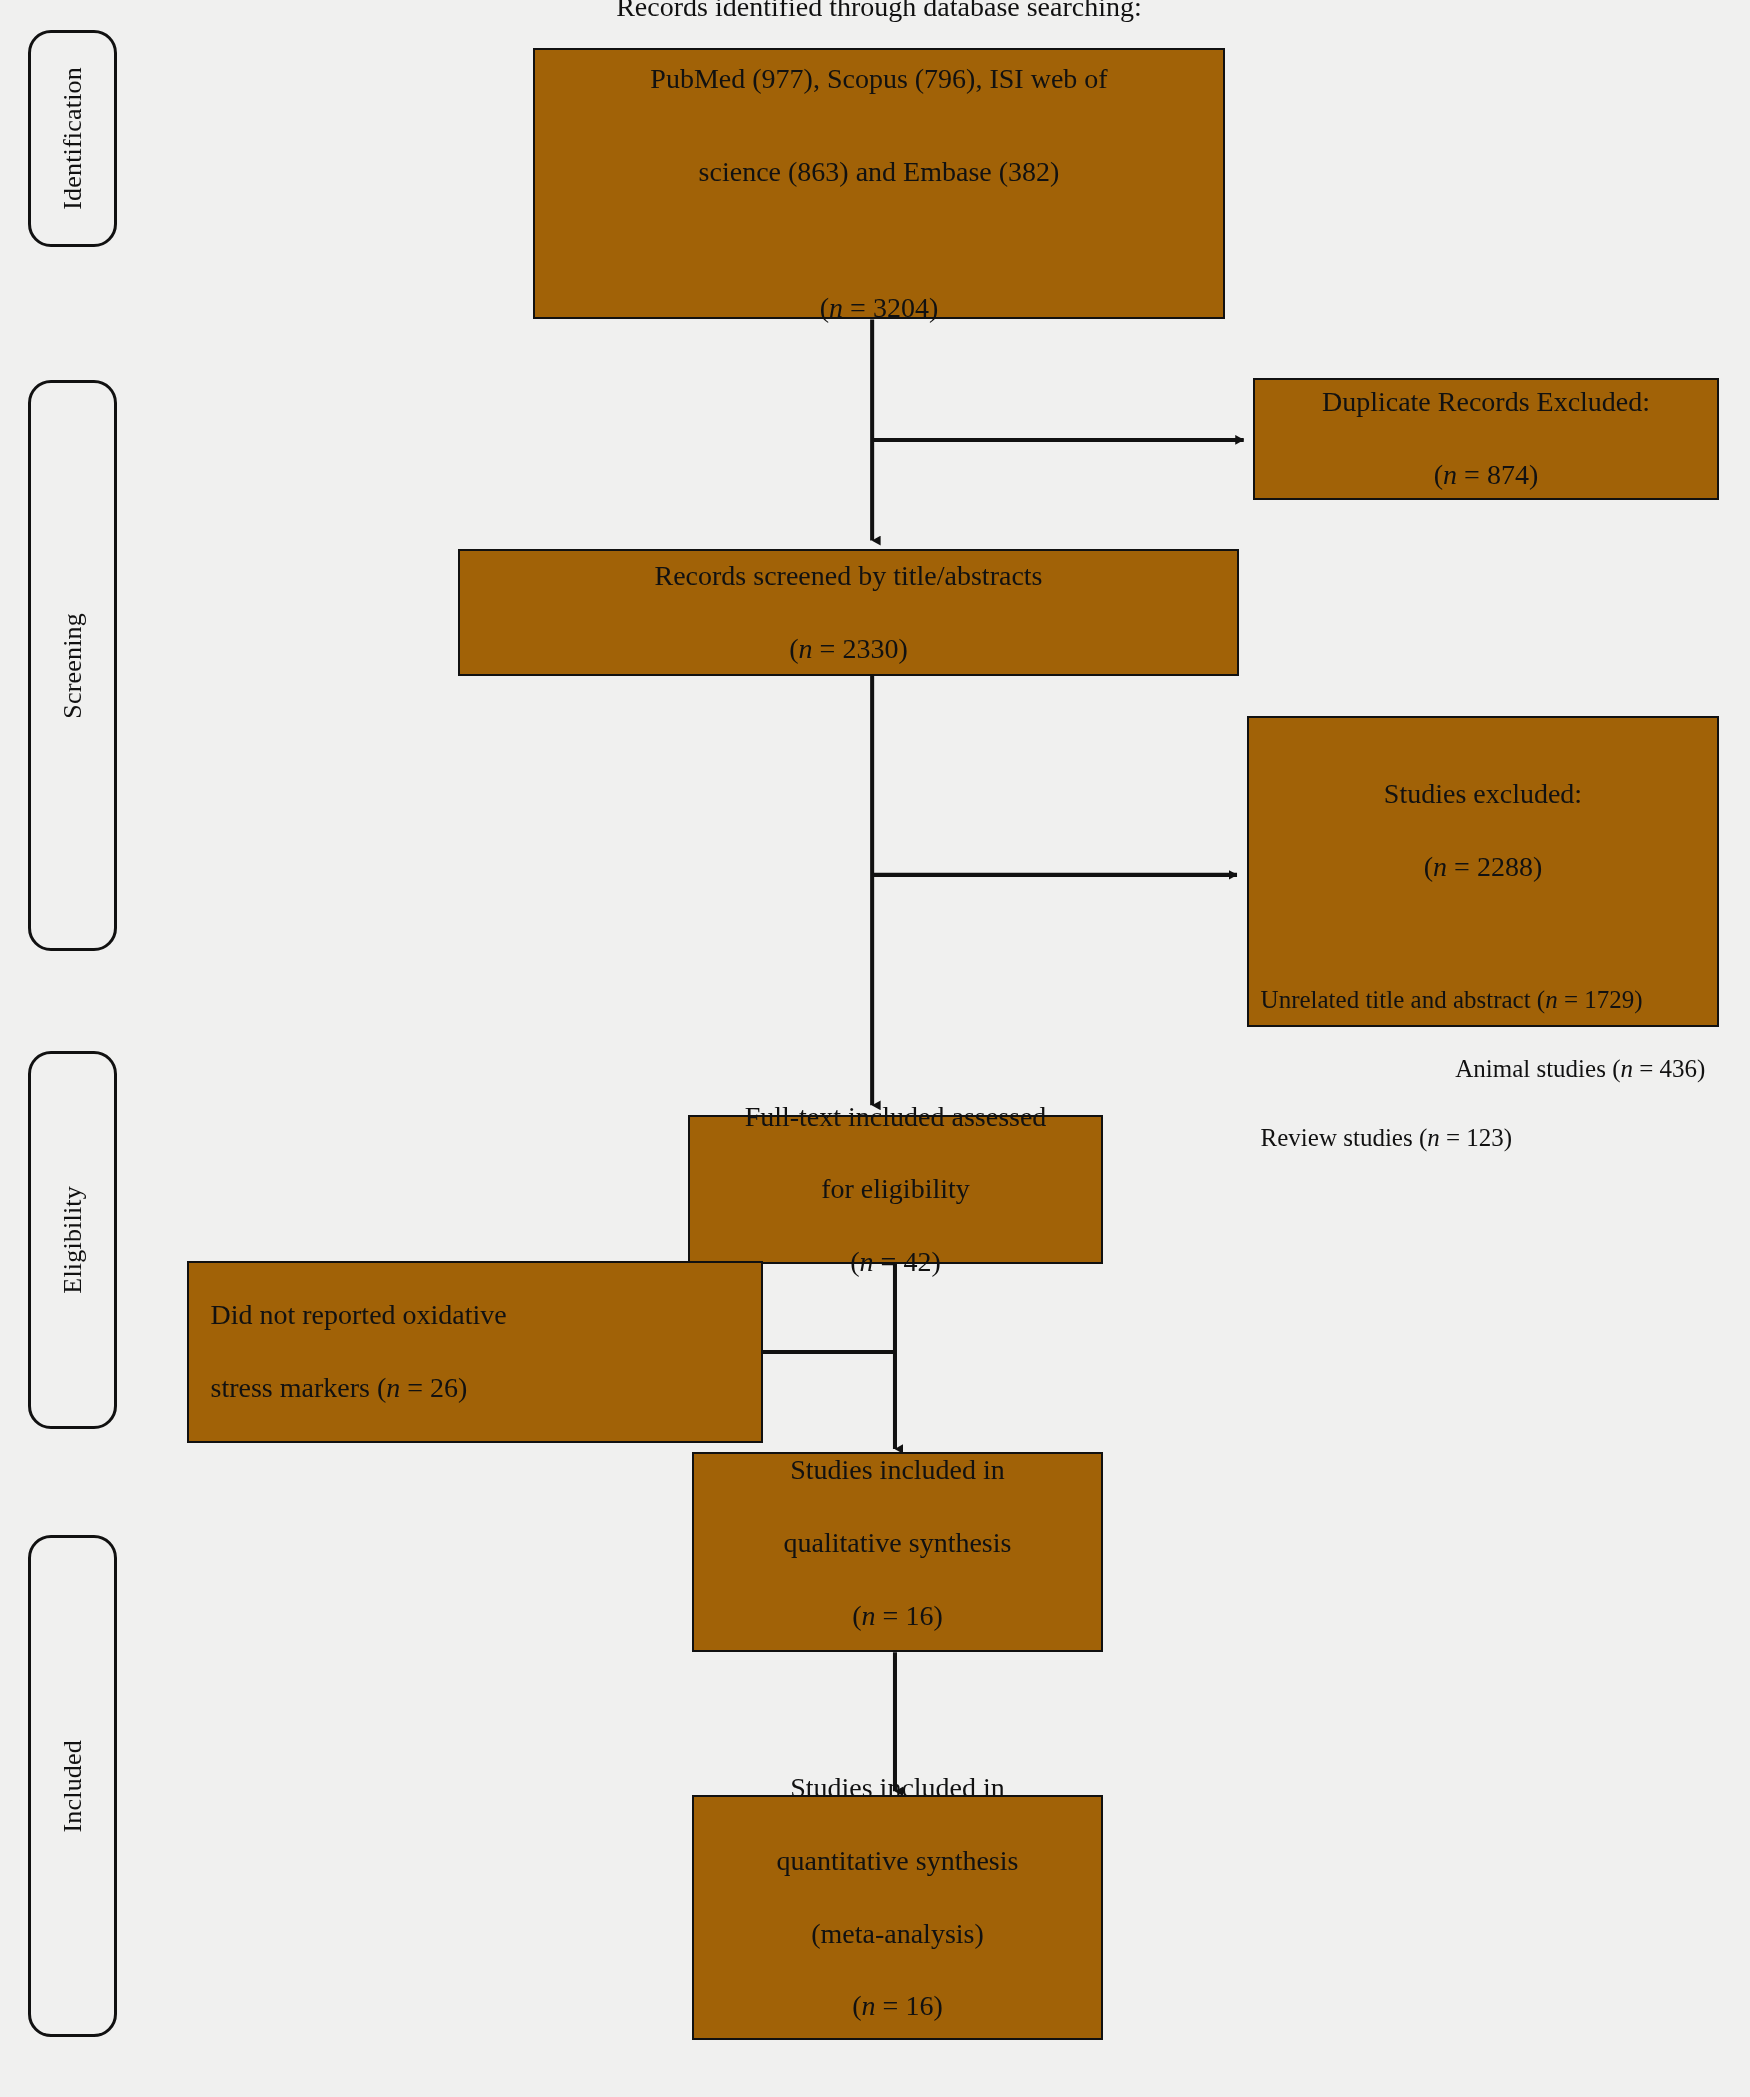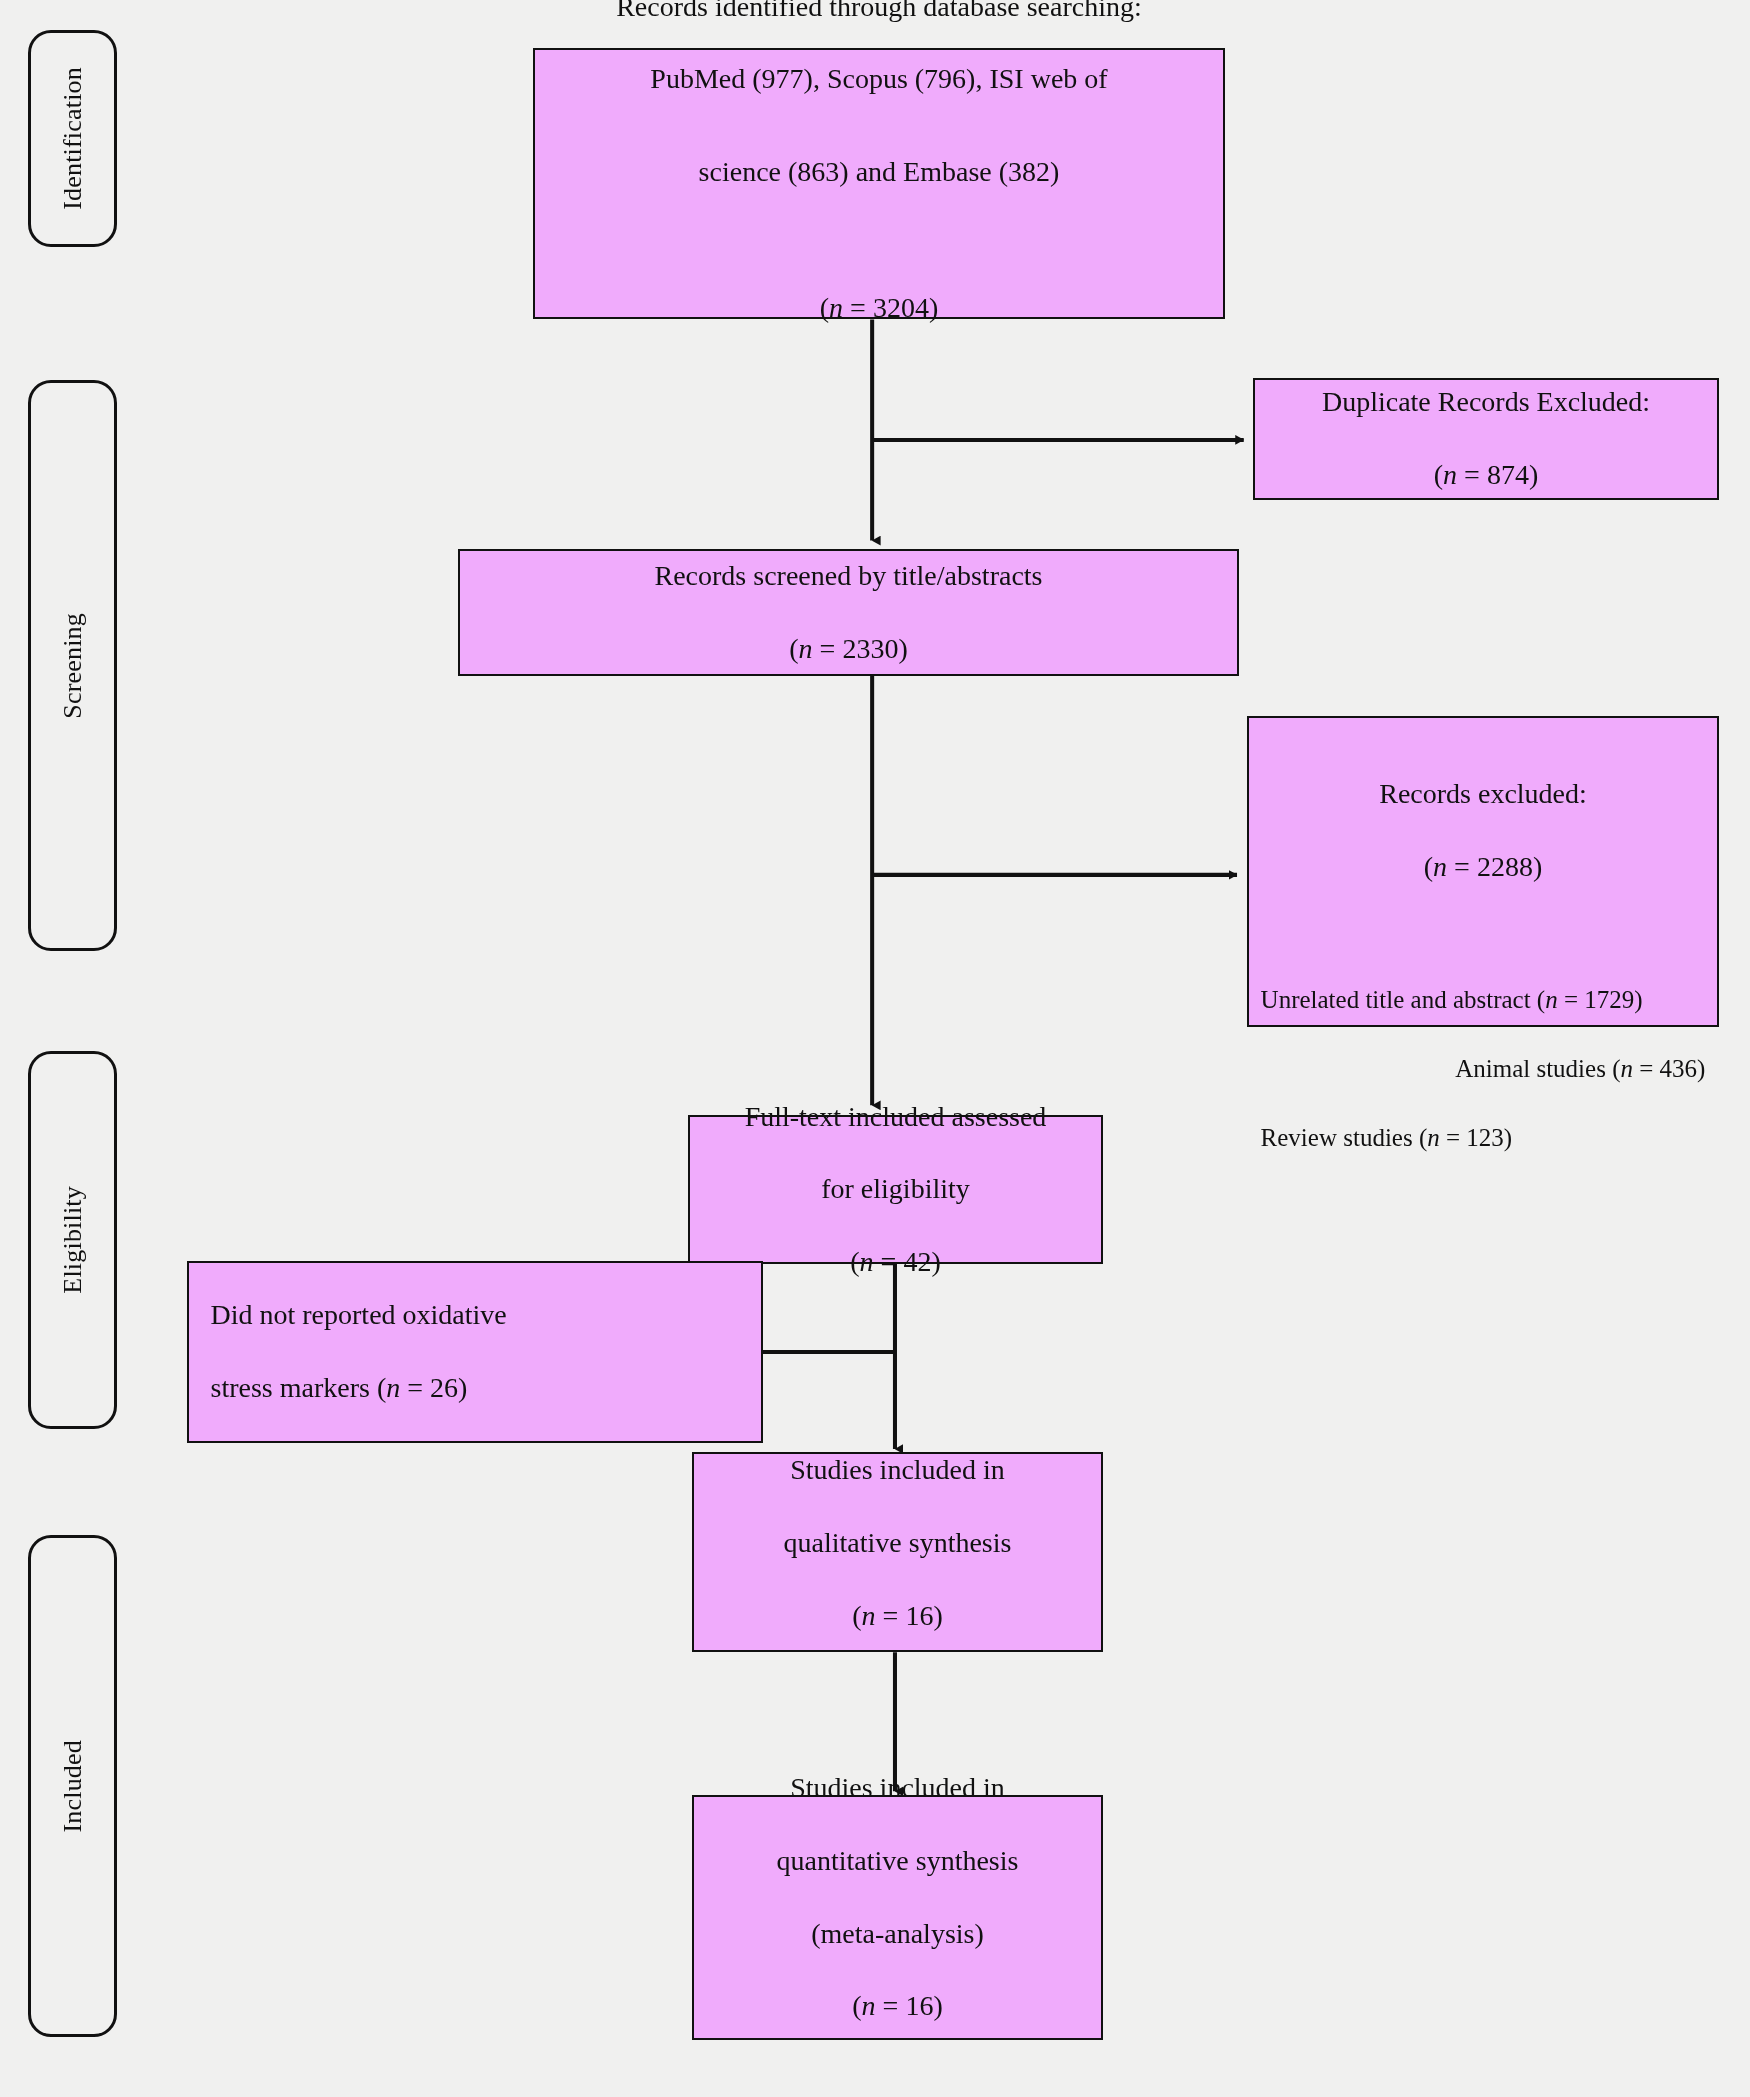--- a/index.html
+++ b/index.html
@@ -46,21 +46,21 @@
     line-height: 1;
     color: #111111;
     letter-spacing: 0.2px;
     white-space: nowrap;
   }
 
   
   .flow-box {
     position: absolute;
     box-sizing: border-box;
-    background: #f0abfc;
+    background: #a16207;
     border: 2.7px solid #111111;
     display: flex;
     align-items: center;
     justify-content: center;
   }
   .flow-box .box-text {
     text-align: center;
     font-size: 28px;
     line-height: 1.30;
     color: #111111;
@@ -167,21 +167,21 @@
 
   <div class="flow-box" style="left:458px; top:549px; width:781px; height:127px;">
     <div class="box-text">
       <span style="display:block;">Records screened by title/abstracts</span>
       <span class="num-line">(<i>n</i> = 2330)</span>
     </div>
   </div>
 
   <div class="flow-box pack-top" style="left:1247px; top:716px; width:472px; height:311px;">
     <div class="box-text" style="width:100%; padding-top:21.5px;">
-      <span style="display:block;">Records excluded:</span>
+      <span style="display:block;">Studies excluded:</span>
       <span class="num-line">(<i>n</i> = 2288)</span>
       <span class="spacer-line"></span>
       <span class="small-text" style="display:block; text-align:left;">Unrelated title and abstract (<i>n</i> = 1729)</span>
       <span class="small-text" style="display:block; text-align:right;">Animal studies (<i>n</i> = 436)</span>
       <span class="small-text" style="display:block; text-align:left;">Review studies (<i>n</i> = 123)</span>
     </div>
   </div>
 
   <div class="flow-box" style="left:688px; top:1115px; width:415px; height:149px;">
     <div class="box-text">

